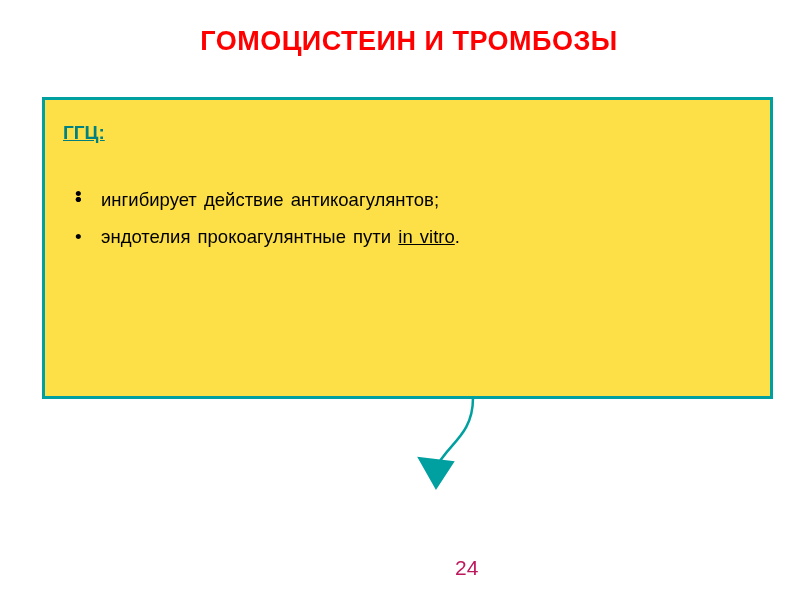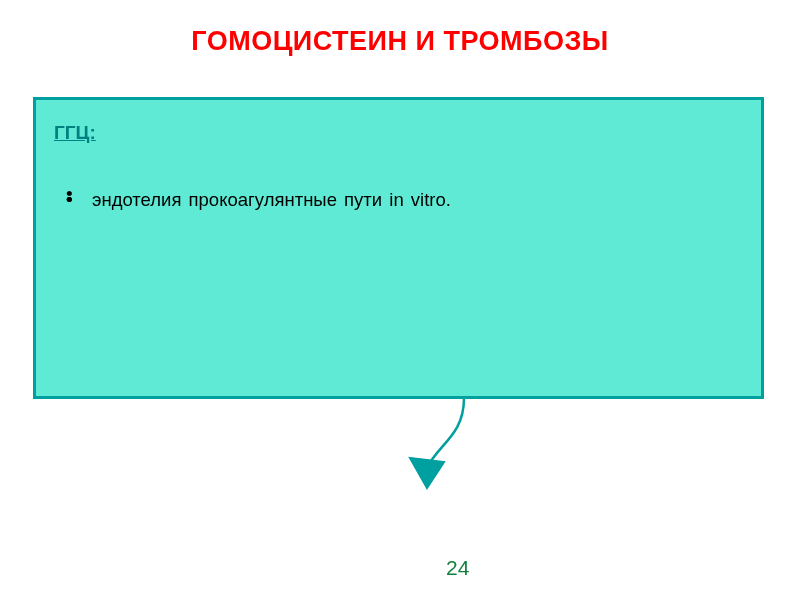--- a/index.html
+++ b/index.html
@@ -11,41 +11,42 @@
     height: 600px;
     background: #ffffff;
     font-family: "Liberation Sans", sans-serif;
     overflow: hidden;
     position: relative;
   }
   .slide {
     position: relative;
     width: 720px;
     height: 600px;
+    margin-left: 9px;
   }
   .slide-title {
     position: absolute;
     top: 26px;
     left: 0;
     width: 800px;
     text-align: center;
     color: #ff0000;
     font-size: 27px;
     font-weight: bold;
     letter-spacing: 0.5px;
   }
   .content-box {
     position: absolute;
     top: 97px;
     left: 33px;
     width: 731px;
     height: 302px;
     box-sizing: border-box;
     border: 3px solid #00a0a0;
-    background: #5eead4;
+    background: #fde047;
   }
   .box-heading {
     position: absolute;
     top: 22px;
     left: 18px;
     font-size: 19px;
     font-weight: bold;
     color: #008080;
     text-decoration: underline;
   }
@@ -69,20 +70,21 @@
   }
   .bullet-item .bullet-dot {
     position: absolute;
     left: 6px;
     top: 0;
     font-size: 19px;
     line-height: 31px;
     color: #000000;
   }
   .bullet-item .italic-underline {
+    text-decoration: underline;
   }
   .arrow-wrap {
     position: absolute;
     top: 396px;
     left: 330px;
     width: 220px;
     height: 110px;
   }
   .footer-text {
     position: absolute;
@@ -93,21 +95,21 @@
     color: #00a0a0;
     font-size: 23px;
     font-weight: bold;
     letter-spacing: 3px;
   }
   .page-number {
     position: absolute;
     top: 556px;
     left: 446px;
     font-size: 21px;
-    color: #15803d;
+    color: #be185d;
   }
 </style>
 </head>
 <body>
 
 <div class="slide">
 
   <div class="slide-title">ГОМОЦИСТЕИН И ТРОМБОЗЫ</div>
 
   <div class="content-box">
@@ -115,20 +117,21 @@
 
     <ul class="bullet-list">
       <li class="bullet-item">
         <span class="bullet-dot">•</span>
       </li>
       <li class="bullet-item">
         <span class="bullet-dot">•</span>
       </li>
       <li class="bullet-item">
         <span class="bullet-dot">•</span>
+        <span>ингибирует действие антикоагулянтов;</span>
       </li>
       <li class="bullet-item">
         <span class="bullet-dot">•</span>
         <span>эндотелия прокоагулянтные пути </span><span class="italic-underline">in vitro</span><span>.</span>
       </li>
     </ul>
   </div>
 
   <div class="arrow-wrap">
     <svg width="220" height="110" viewBox="0 0 220 110" xmlns="http://www.w3.org/2000/svg">

